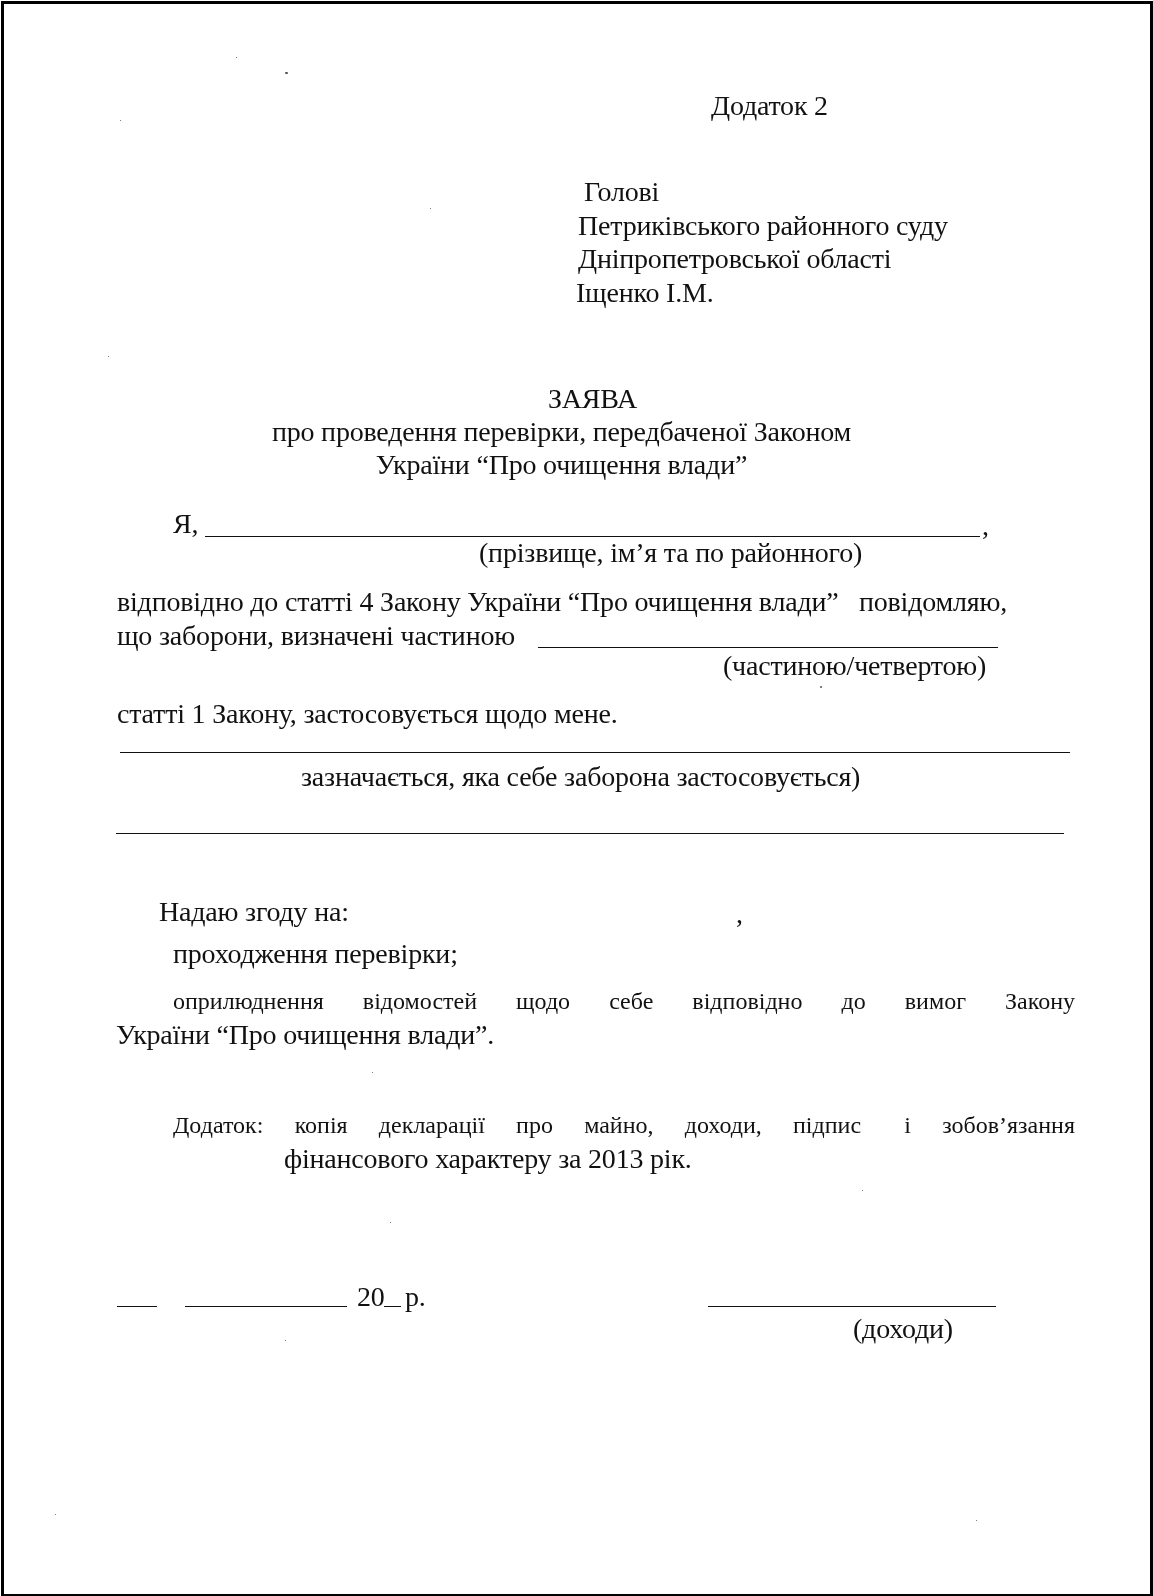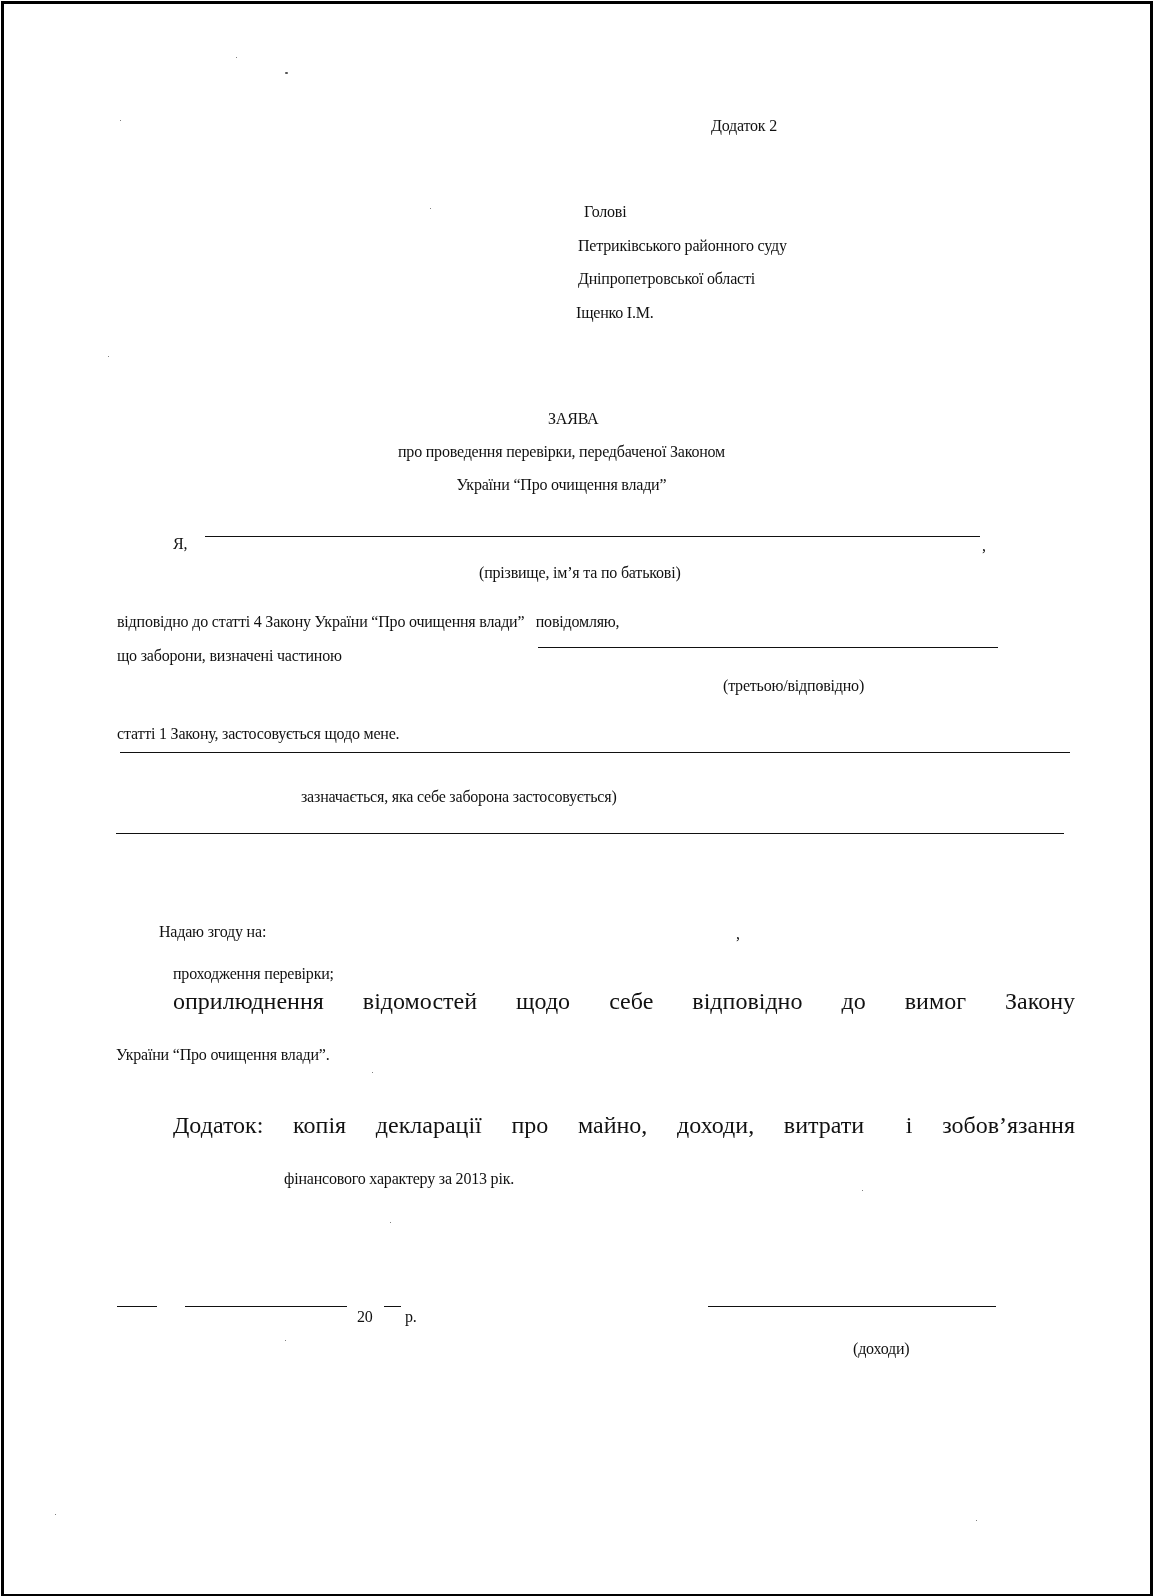--- a/index.html
+++ b/index.html
@@ -20,24 +20,23 @@
       left: 1px;
       top: 1px;
       width: 1146px;
       height: 1590px;
       border: 3px solid #000000;
       box-sizing: content-box;
     }
     .t {
       position: absolute;
       white-space: nowrap;
-      font-size: 16px;
+      font-size: 28px;
       line-height: 28px;
       letter-spacing: -0.2px;
-      margin-top: 20px;
     }
     .center {
       left: 0;
       width: 1153px;
       text-align: center;
     }
     .rule {
       position: absolute;
       height: 0;
       border-top: 1.6px solid #111111;
@@ -85,29 +84,29 @@
   <div class="t" style="left:576px;top:279px;">Іщенко І.М.</div>
 </div>
 
 <div class="t" style="left:548px;top:385px;">ЗАЯВА</div>
 <div class="t center" style="top:418px;left:-15px;">про проведення перевірки, передбаченої Законом</div>
 <div class="t center" style="top:451px;left:-15px;">України “Про очищення влади”</div>
 
 <div class="t" style="left:173px;top:510px;">Я,</div>
 <div class="rule" style="left:205px;top:536px;width:775px;"></div>
 <div class="t" style="left:982px;top:512px;">,</div>
-<div class="t" style="left:479px;top:539px;">(прізвище, ім’я та по батькові)</div>
+<div class="t" style="left:479px;top:539px;">(прізвище, ім’я та по районного)</div>
 
 <div class="t" style="left:117px;top:588px;width:933px;display:flex;justify-content:flex-start;">
   <span style="white-space:pre;">відповідно до статті 4 Закону України “Про очищення влади”   повідомляю,</span>
 </div>
 
 <div class="t" style="left:117px;top:622px;">що заборони, визначені частиною</div>
 <div class="rule" style="left:538px;top:647px;width:460px;"></div>
-<div class="t" style="left:723px;top:652px;">(третьою/відповідно)</div>
+<div class="t" style="left:723px;top:652px;">(частиною/четвертою)</div>
 
 <div class="t" style="left:117px;top:700px;">статті 1 Закону, застосовується щодо мене.</div>
 
 <div class="rule" style="left:120px;top:752px;width:950px;"></div>
 <div class="t" style="left:301px;top:763px;">зазначається, яка себе заборона застосовується)</div>
 <div class="rule" style="left:116px;top:833px;width:948px;"></div>
 
 <div class="t" style="left:159px;top:898px;">Надаю згоду на:</div>
 <div class="t" style="left:736px;top:900px;">,</div>
 <div class="t" style="left:173px;top:940px;">проходження перевірки;</div>
@@ -124,21 +123,21 @@
 </div>
 <div class="t" style="left:116px;top:1021px;">України “Про очищення влади”.</div>
 
 <div class="justify-line" style="left:173px;top:1111px;width:902px;">
   <span>Додаток:</span>
   <span>копія</span>
   <span>декларації</span>
   <span>про</span>
   <span>майно,</span>
   <span>доходи,</span>
-  <span style="margin-right:12px;">витрати</span>
+  <span style="margin-right:12px;">підпис</span>
   <span>і</span>
   <span>зобов’язання</span>
 </div>
 <div class="t" style="left:284px;top:1145px;">фінансового характеру за 2013 рік.</div>
 
 <div class="rule" style="left:117px;top:1306px;width:40px;"></div>
 <div class="rule" style="left:185px;top:1306px;width:162px;"></div>
 <div class="t" style="left:357px;top:1283px;">20</div>
 <div class="rule" style="left:384px;top:1306px;width:17px;"></div>
 <div class="t" style="left:405px;top:1283px;">р.</div>

